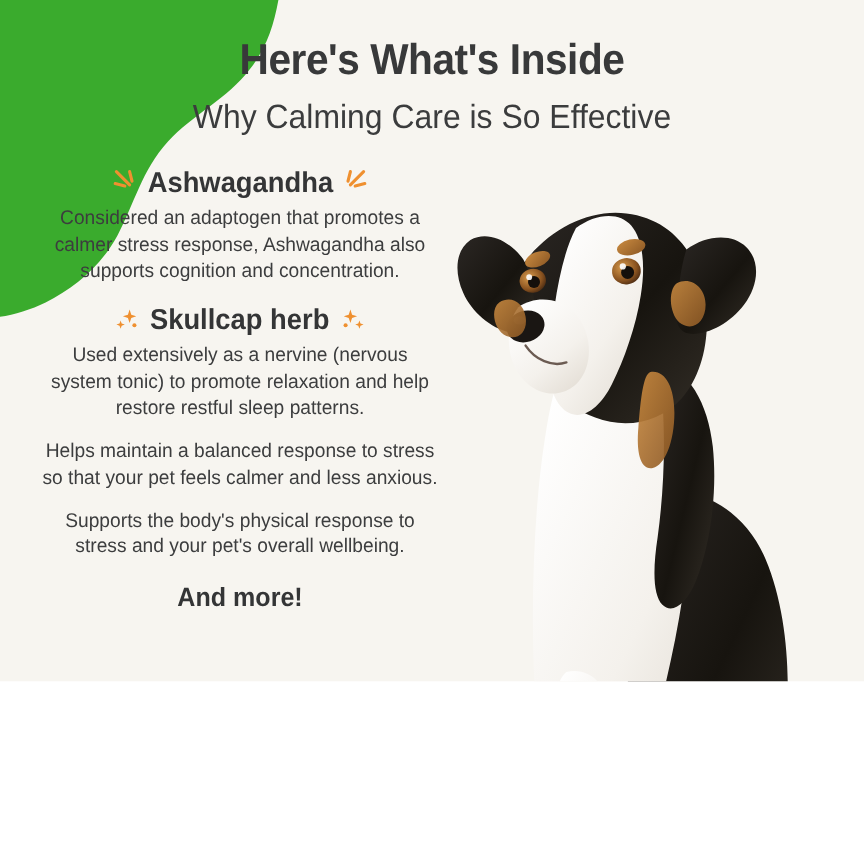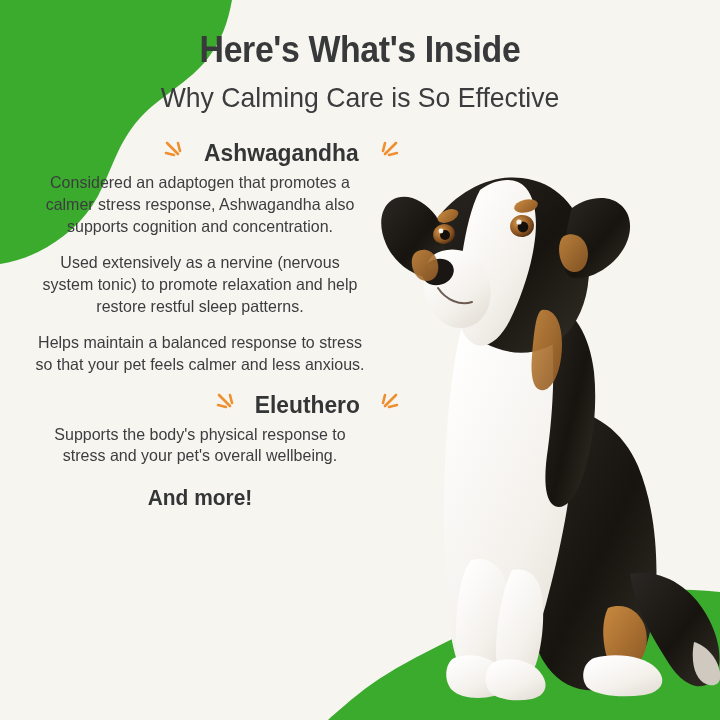--- a/index.html
+++ b/index.html
@@ -7,21 +7,21 @@
     padding: 0;
     background: #ffffff;
   }
   body {
     font-family: "Liberation Sans", sans-serif;
   }
 
   #poster {
     position: relative;
     width: 720px;
-    height: 720px;
+    height: 568px;
     overflow: hidden;
     background: #F7F5F0;
   }
 
   
   .blob-layer {
     position: absolute;
     inset: 0;
     width: 720px;
     height: 720px;
@@ -66,22 +66,22 @@
     text-align: center;
   }
 
   .ingredient {
     margin-bottom: 14px;
   }
 
   .ing-head-row {
     display: flex;
     align-items: center;
-    justify-content: flex-end;
-    gap: 15px;
+    justify-content: center;
+    gap: 4px;
     height: 30px;
   }
   .ing-name {
     font-size: 24px;
     font-weight: 700;
     color: #343536;
     line-height: 1;
     white-space: nowrap;
     transform: scaleX(0.95);
   }
@@ -263,44 +263,44 @@
             <line x1="4" y1="3" x2="15" y2="14"></line>
             <line x1="15" y1="3" x2="17" y2="11"></line>
             <line x1="3" y1="13" x2="11" y2="15"></line>
           </g>
         </svg>
       </div>
       <p class="ing-desc">Considered an adaptogen that promotes a calmer stress response, Ashwagandha also supports cognition and concentration.</p>
     </div>
 
     <div class="ingredient">
+      <div class="ing-head-row">
+        <svg class="deco" viewBox="0 0 22 26">
+          <g fill="#EF9030">
+            <path d="M13,4 L14.4,8.2 L18.6,9.6 L14.4,11 L13,15.2 L11.6,11 L7.4,9.6 L11.6,8.2 Z"></path>
+            <path d="M5.5,13 L6.4,15.6 L9,16.5 L6.4,17.4 L5.5,20 L4.6,17.4 L2,16.5 L4.6,15.6 Z"></path>
+            <circle cx="17" cy="17" r="1.7"></circle>
+          </g>
+        </svg>
+        <span class="ing-name">Skullcap herb</span>
+        <svg class="deco right" viewBox="0 0 22 26">
+          <g fill="#EF9030">
+            <path d="M13,4 L14.4,8.2 L18.6,9.6 L14.4,11 L13,15.2 L11.6,11 L7.4,9.6 L11.6,8.2 Z"></path>
+            <path d="M5.5,13 L6.4,15.6 L9,16.5 L6.4,17.4 L5.5,20 L4.6,17.4 L2,16.5 L4.6,15.6 Z"></path>
+            <circle cx="17" cy="17" r="1.7"></circle>
+          </g>
+        </svg>
+      </div>
       <p class="ing-desc">Used extensively as a nervine (nervous system tonic) to promote relaxation and help restore restful sleep patterns.</p>
     </div>
 
     <div class="ingredient">
       <p class="ing-desc">Helps maintain a balanced response to stress so that your pet feels calmer and less anxious.</p>
     </div>
 
     <div class="ingredient">
-      <div class="ing-head-row">
-        <svg class="deco" viewBox="0 0 22 26">
-          <g stroke="#EF9030" stroke-width="2.6" stroke-linecap="round" fill="none">
-            <line x1="4" y1="3" x2="15" y2="14"></line>
-            <line x1="15" y1="3" x2="17" y2="11"></line>
-            <line x1="3" y1="13" x2="11" y2="15"></line>
-          </g>
-        </svg>
-        <span class="ing-name">Eleuthero</span>
-        <svg class="deco right" viewBox="0 0 22 26">
-          <g stroke="#EF9030" stroke-width="2.6" stroke-linecap="round" fill="none">
-            <line x1="4" y1="3" x2="15" y2="14"></line>
-            <line x1="15" y1="3" x2="17" y2="11"></line>
-            <line x1="3" y1="13" x2="11" y2="15"></line>
-          </g>
-        </svg>
-      </div>
       <p class="ing-desc">Supports the body's physical response to stress and your pet's overall wellbeing.</p>
     </div>
 
     <div class="and-more">And more!</div>
   </div>
 
 </div>
 
 </body></html>

